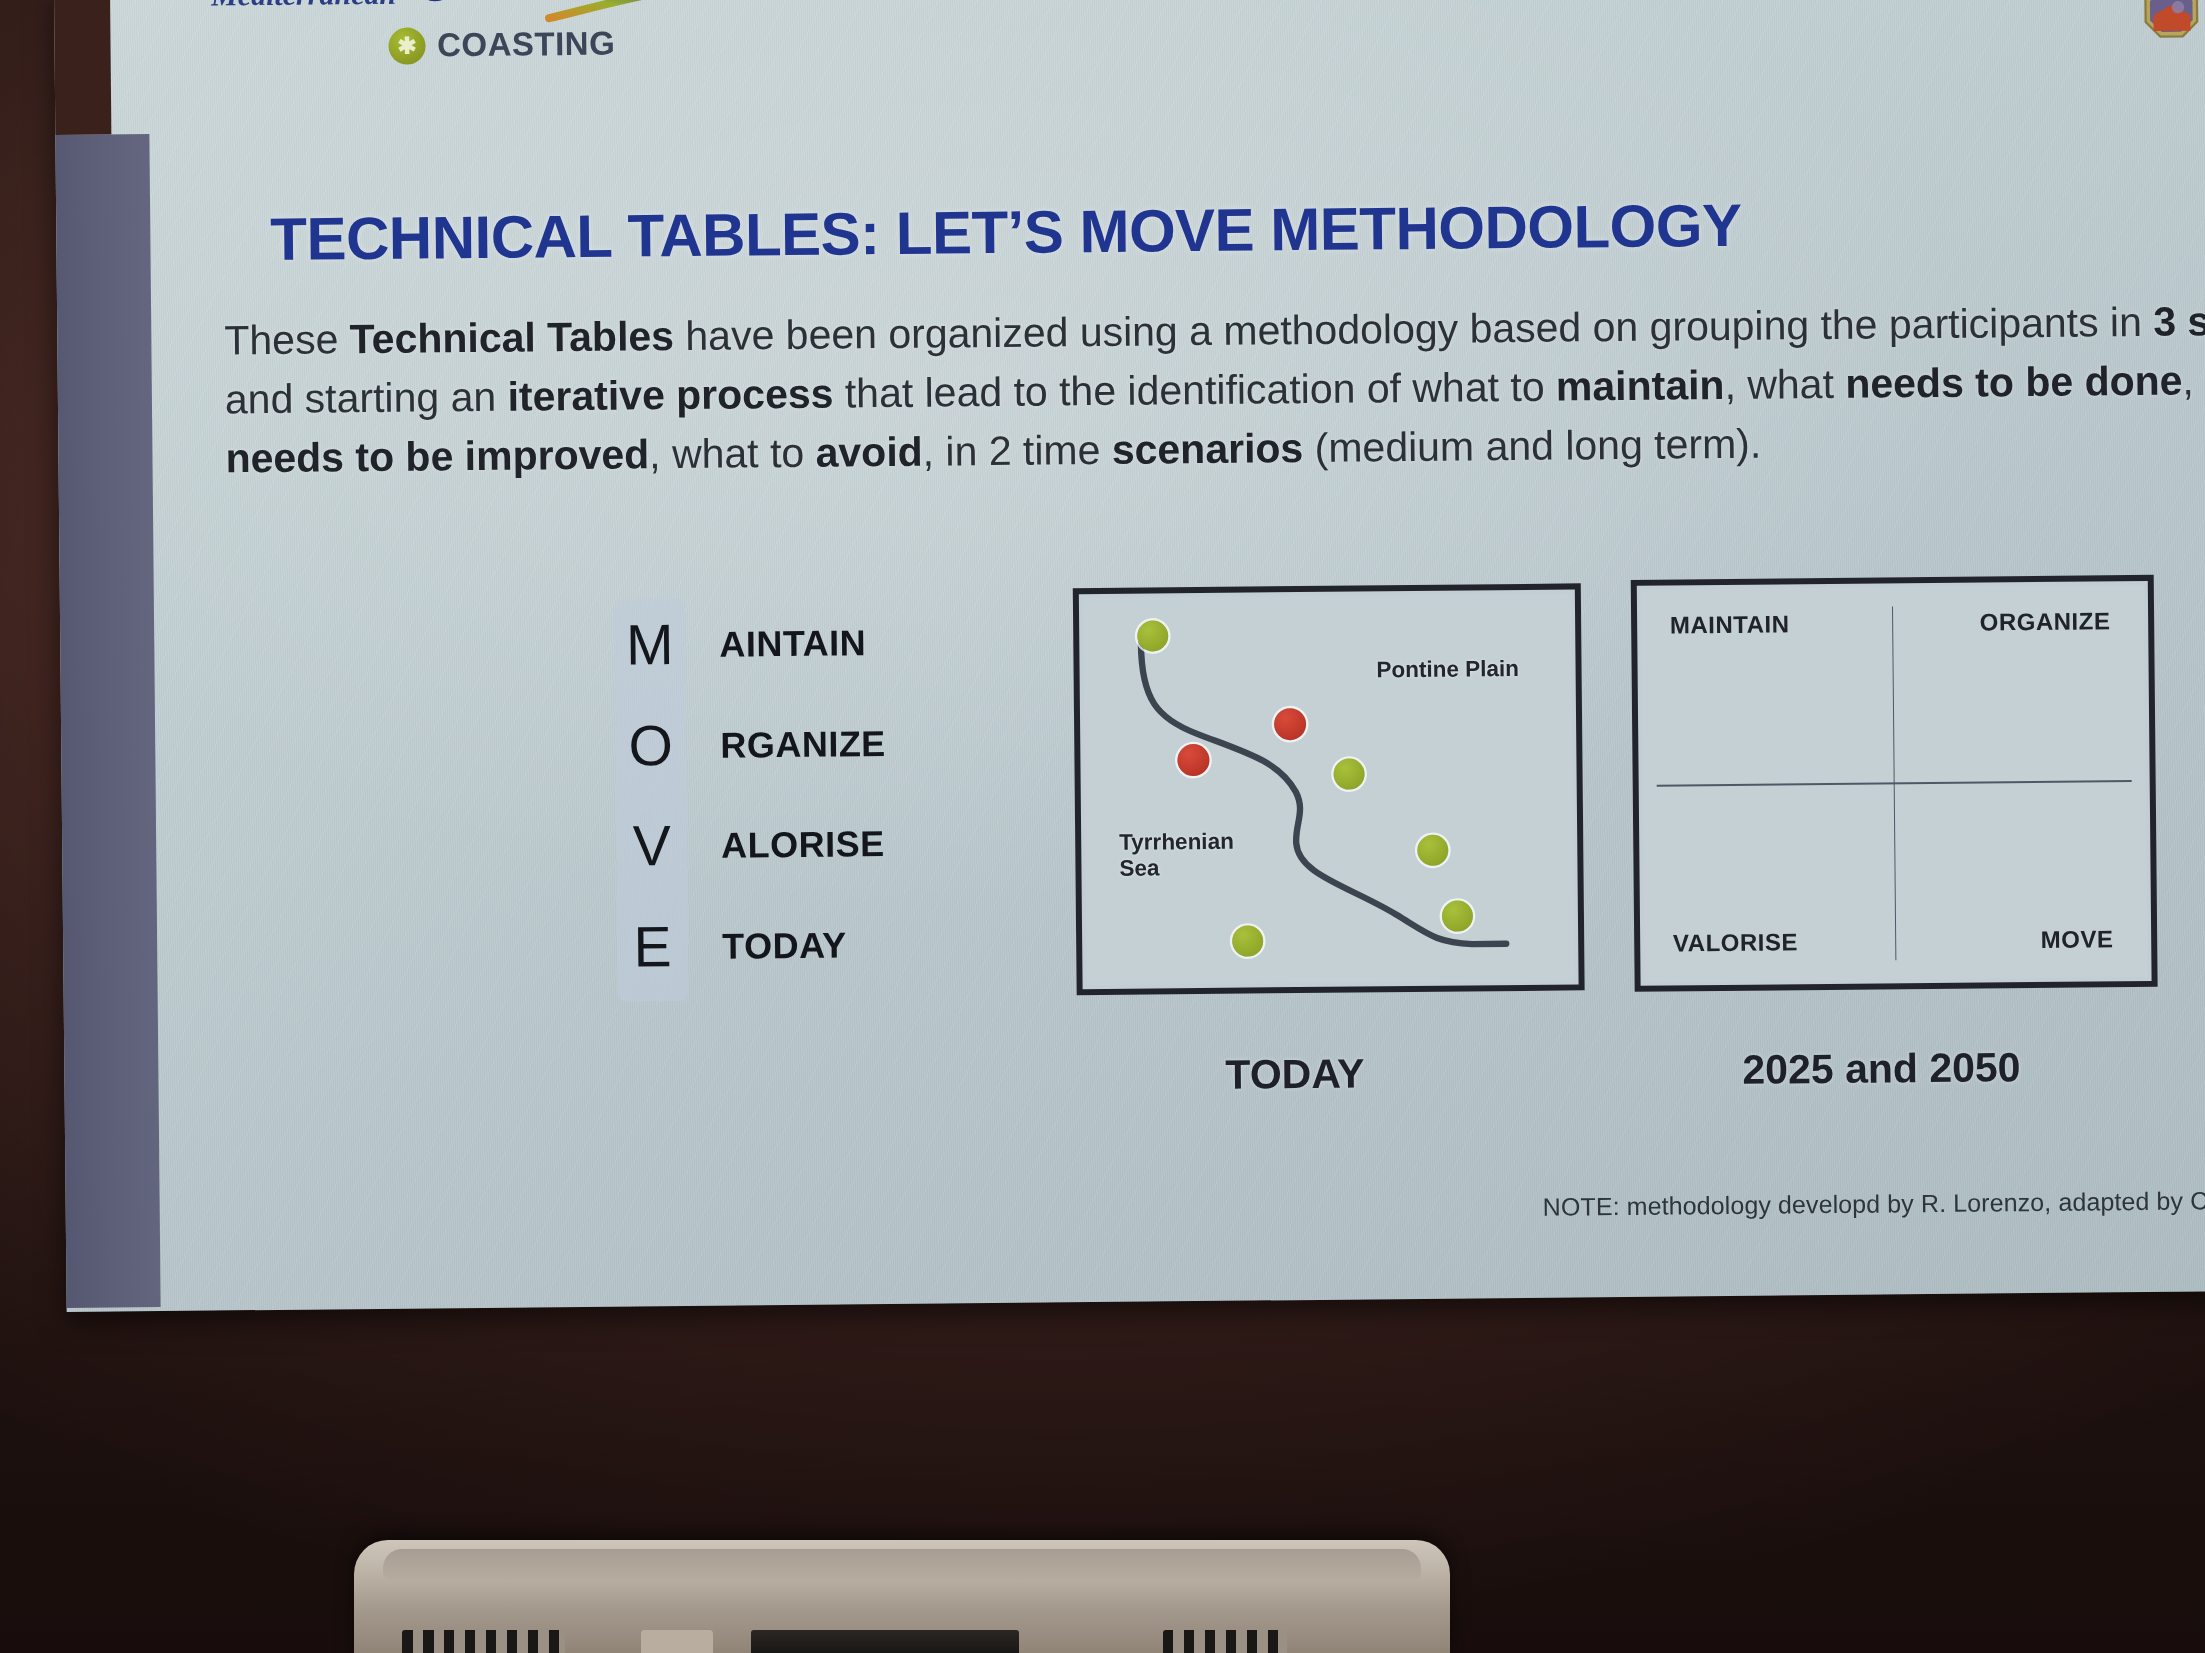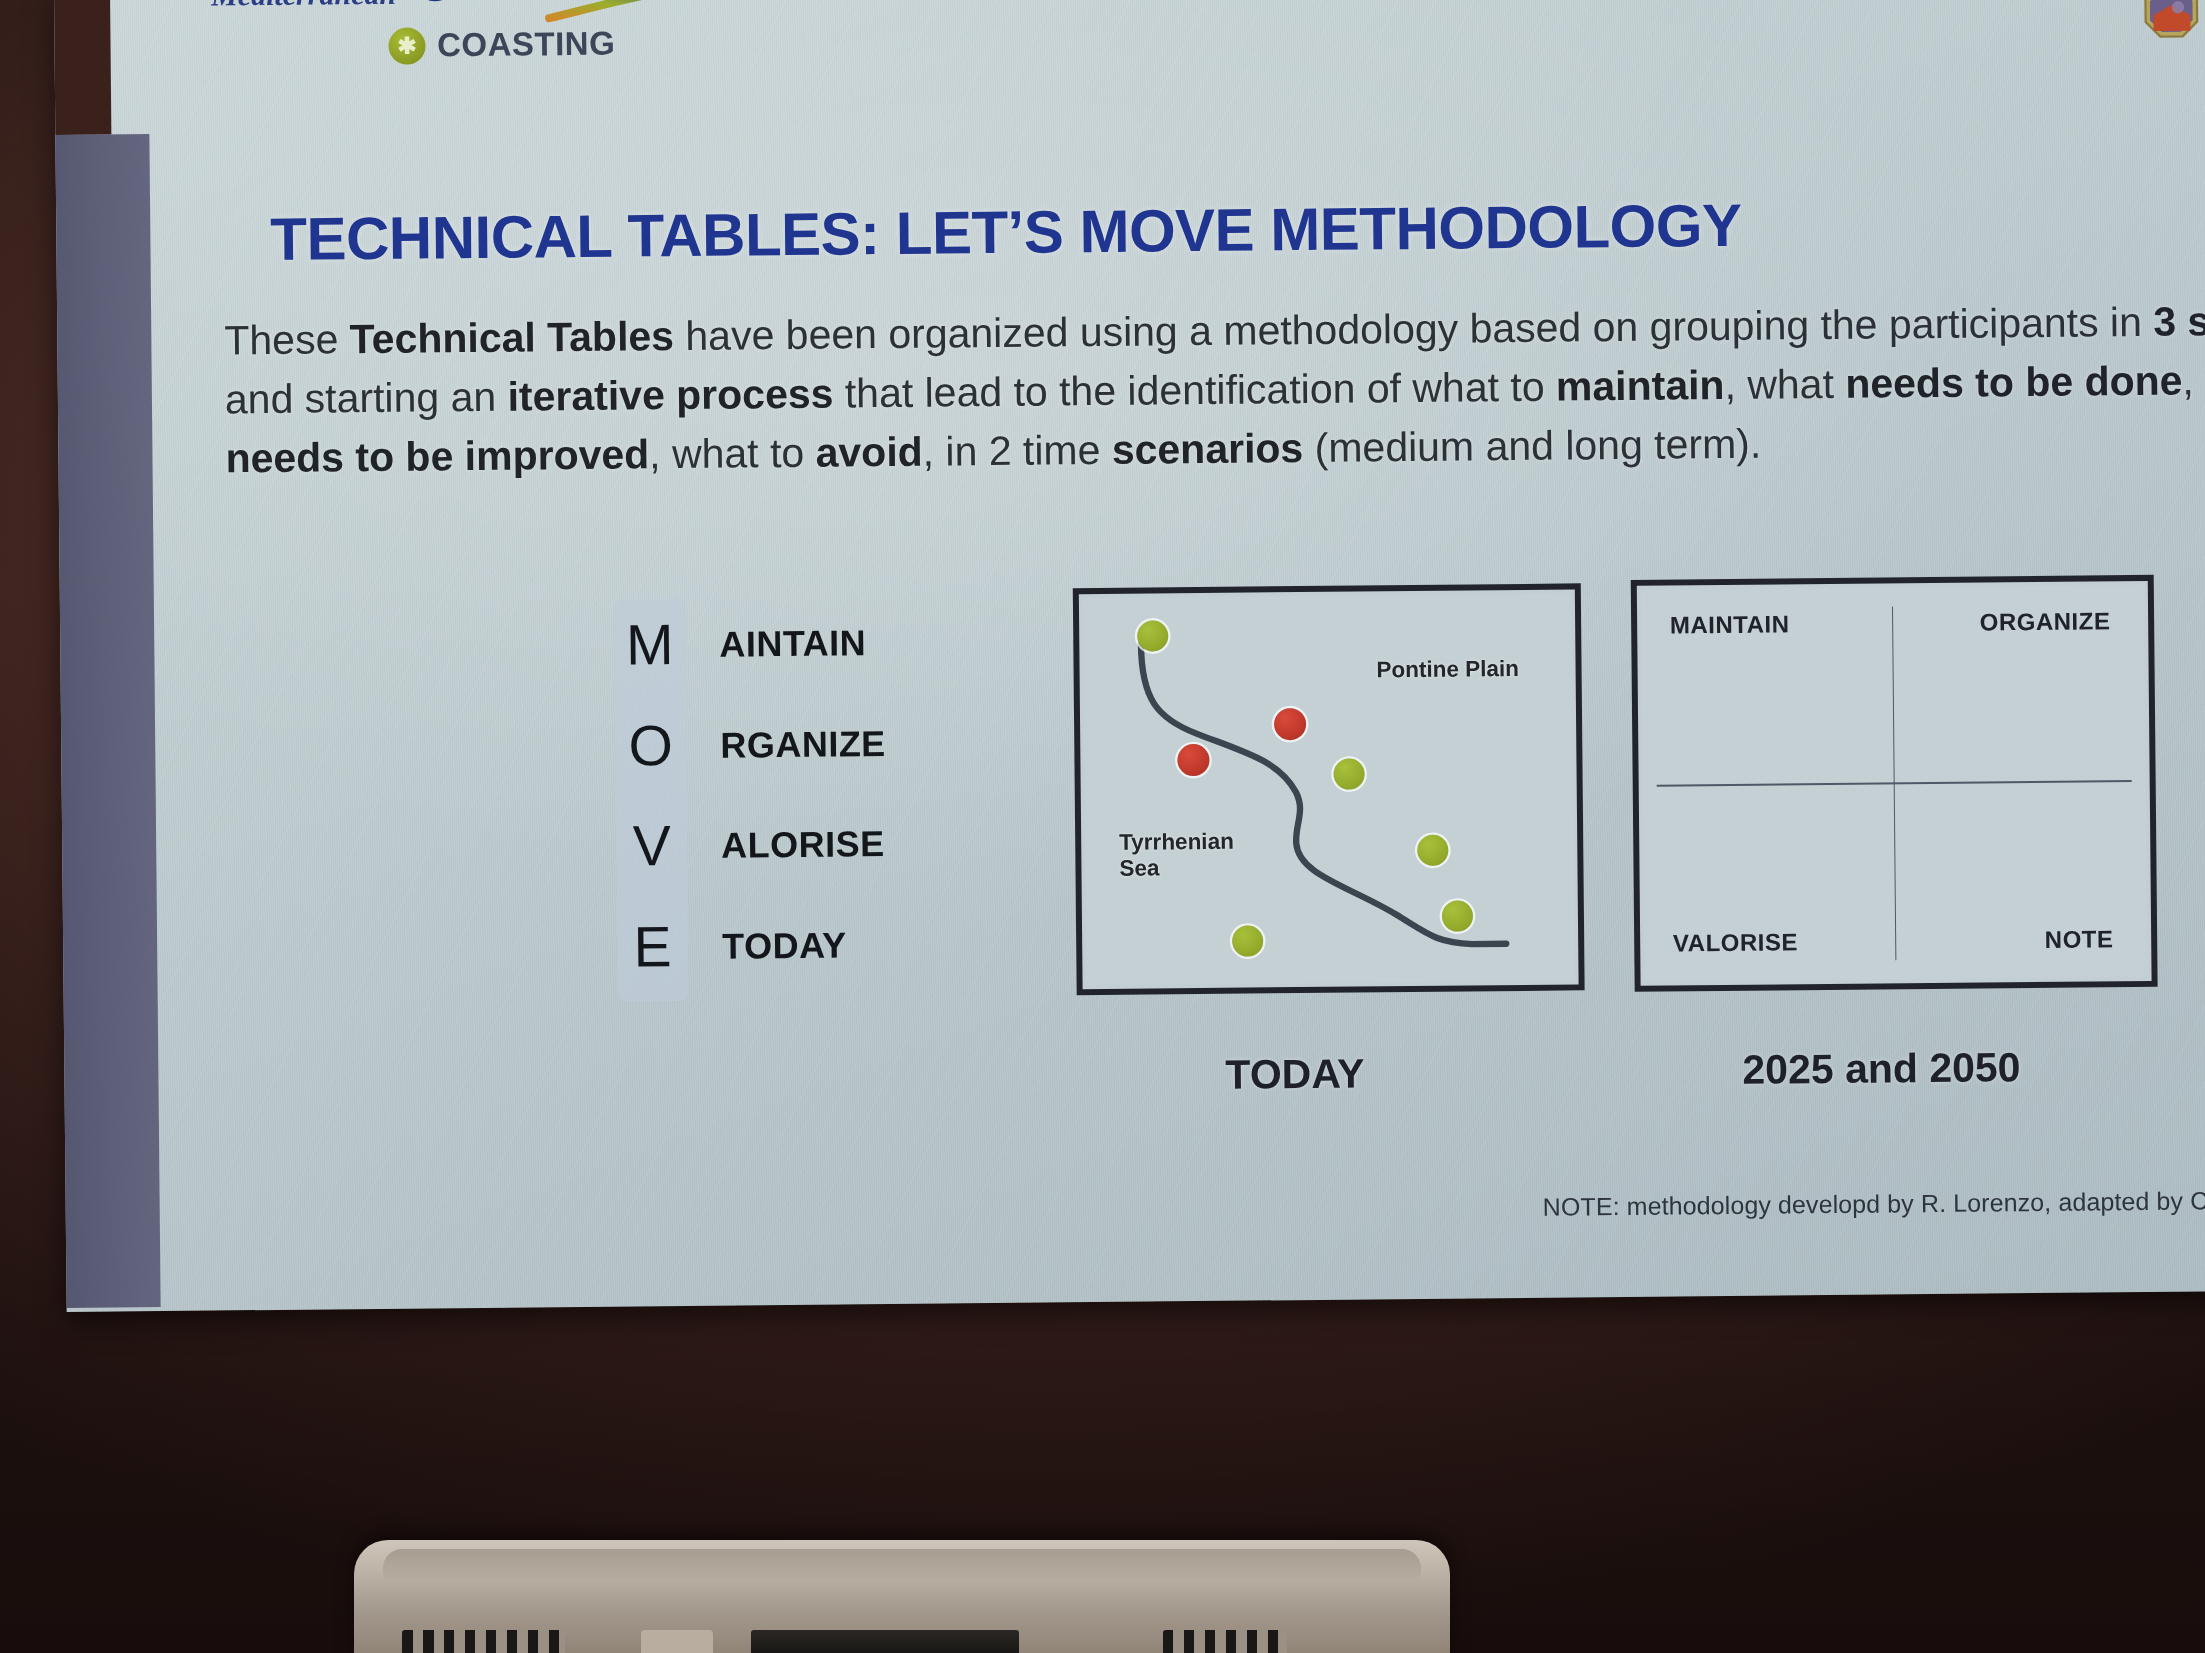--- a/index.html
+++ b/index.html
@@ -297,21 +297,21 @@
       </div>
     </div>
 
     <div id="quad-panel">
       <div id="quad-inner">
         <div id="quad-vline"></div>
         <div id="quad-hline"></div>
         <div class="quad-label" id="q-maintain">MAINTAIN</div>
         <div class="quad-label" id="q-organize">ORGANIZE</div>
         <div class="quad-label" id="q-valorise">VALORISE</div>
-        <div class="quad-label" id="q-evade">NOTE</div>
+        <div class="quad-label" id="q-evade">MOVE</div>
       </div>
     </div>
 
     <div class="caption" id="cap-today">TODAY</div>
     <div class="caption" id="cap-future">2025 and 2050</div>
 
     <div id="note">NOTE: methodology developd by R. Lorenzo, adapted by C. Zugolaro a</div>
 
   </div>
 </div>

